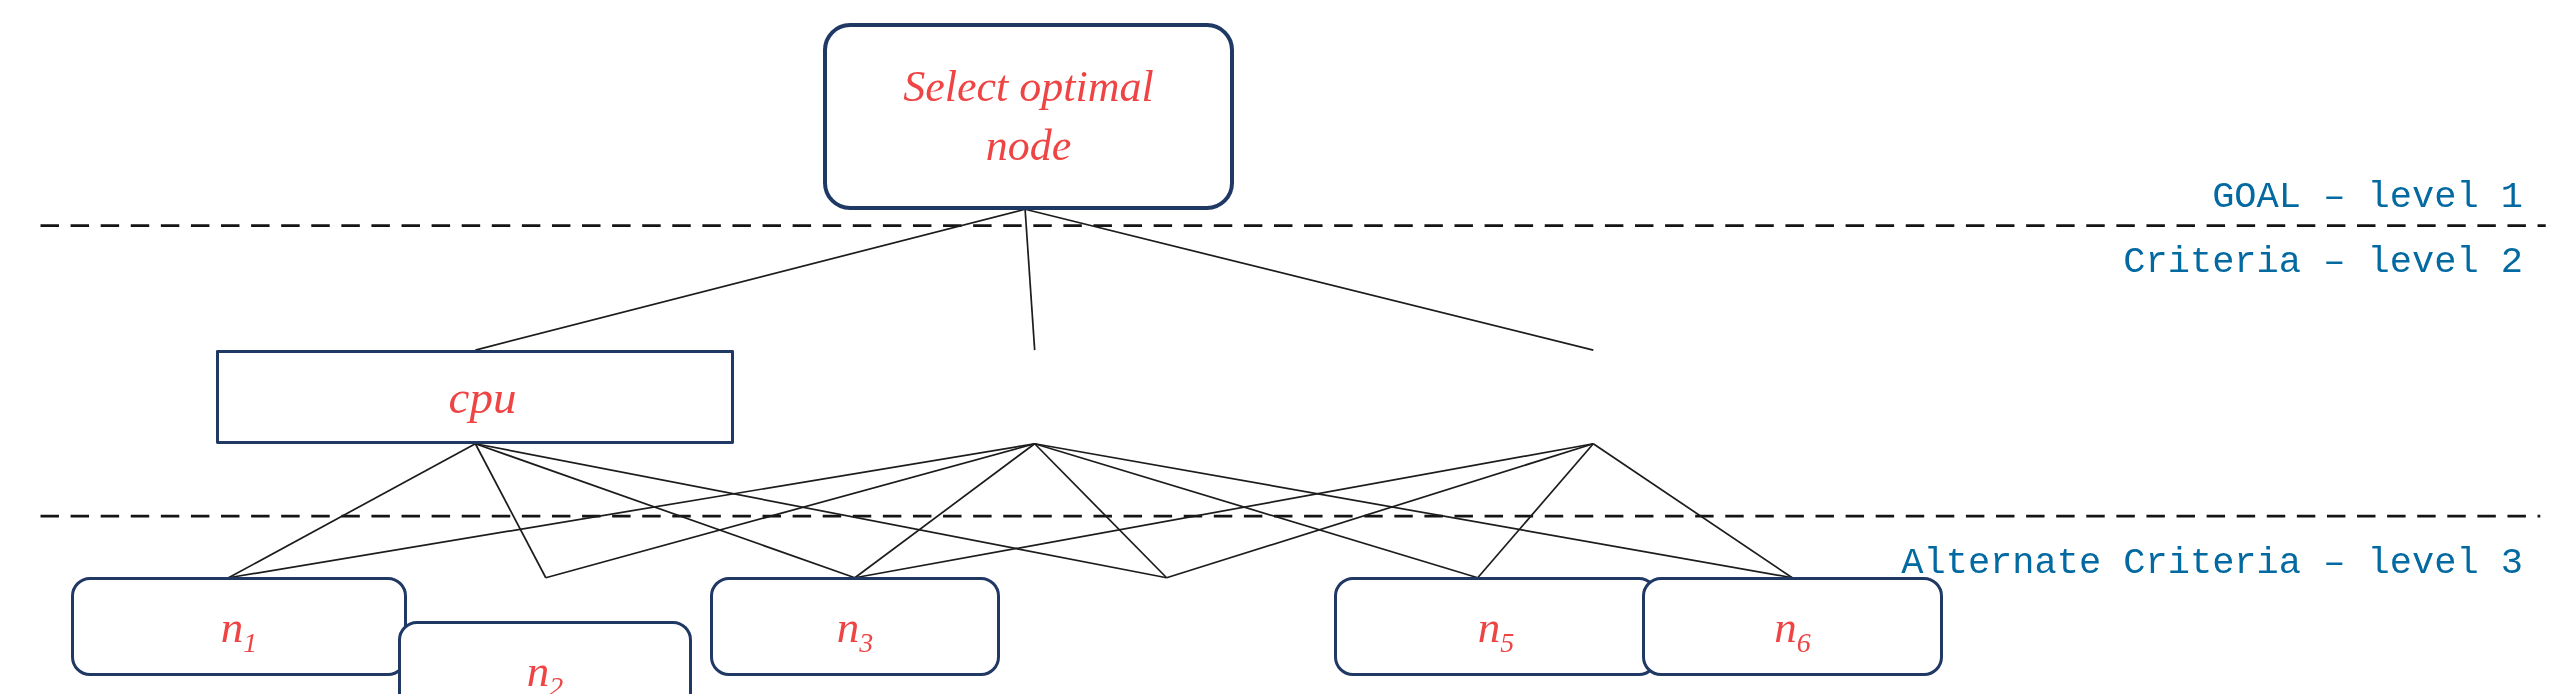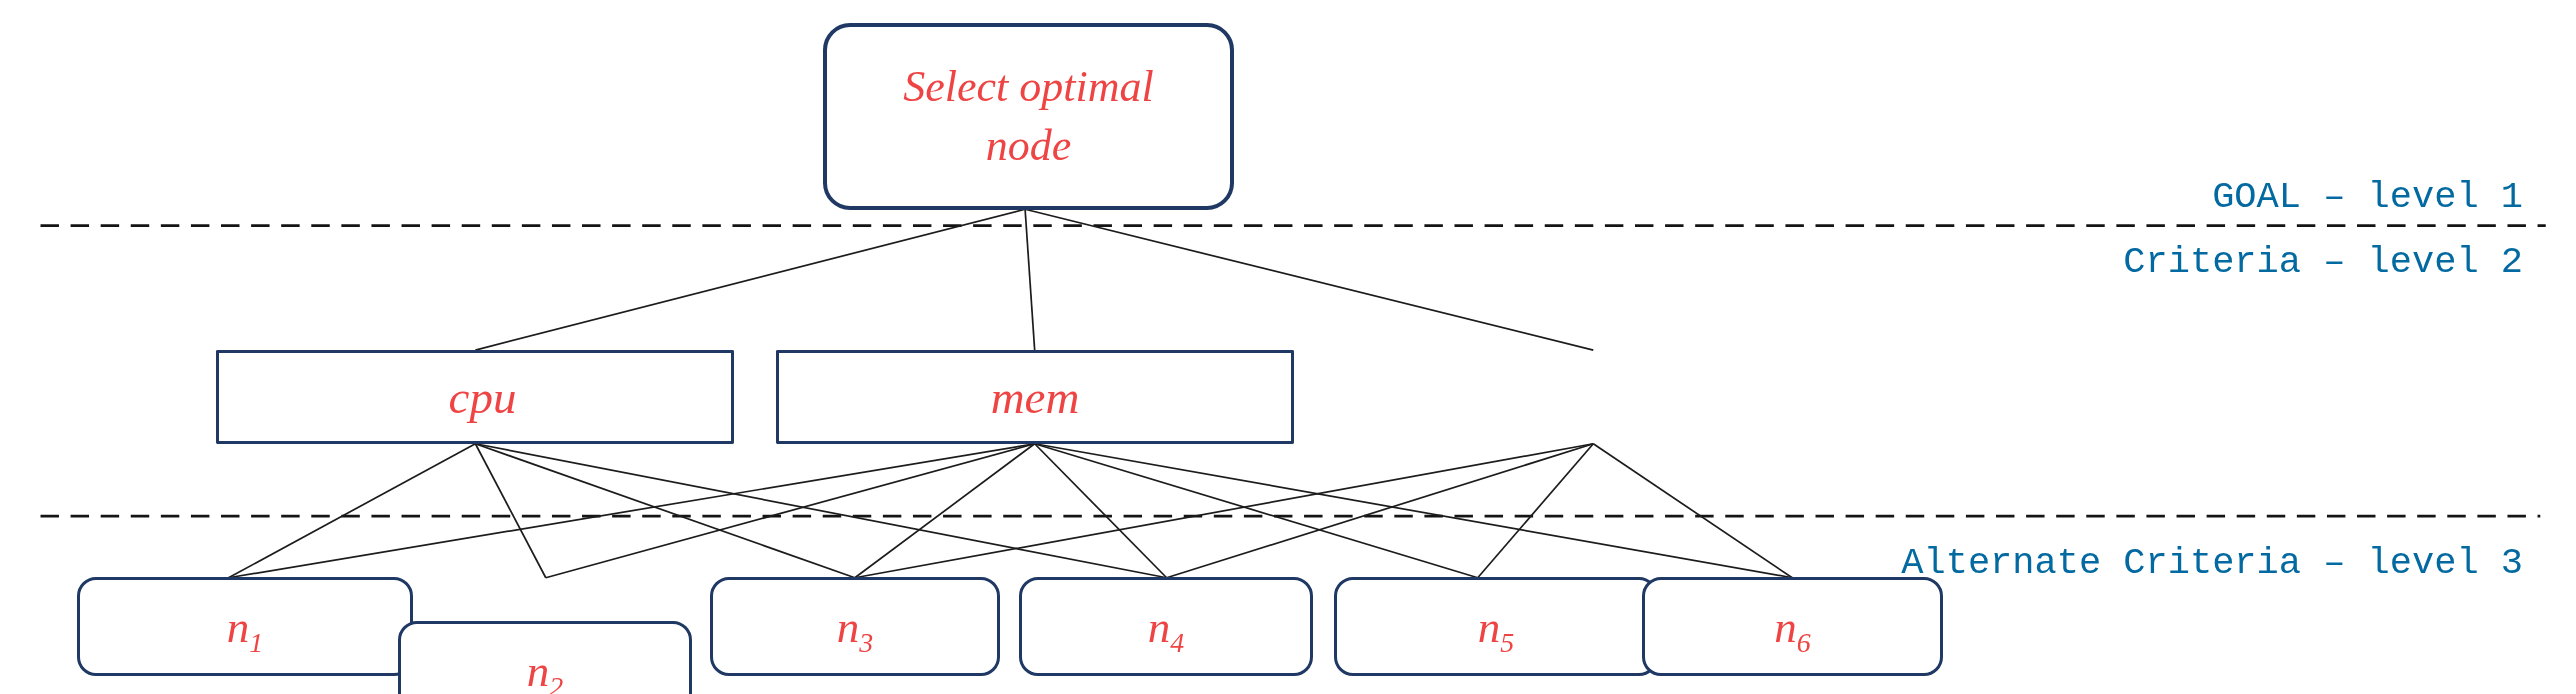--- a/index.html
+++ b/index.html
@@ -58,21 +58,21 @@
   .alt-box{
     top:577px;height:99px;
     border-radius:19px;
     font-size:45px;
   }
   .alt-box sub{
     font-size:0.62em;
     line-height:0;
     vertical-align:-0.35em;
   }
-  .alt-1{left:77px;width:336px;}
+  .alt-1{left:71px;width:336px;}
   .alt-2{left:398px;width:294px;margin-top:44px;}
   .alt-3{left:710px;width:290px;}
   .alt-4{left:1019px;width:294px;}
   .alt-5{left:1334px;width:324px;}
   .alt-6{left:1642px;width:301px;}
   .level-label{
     position:absolute;
     right:53px;
     font-family:Liberation Mono, monospace;
     font-size:37px;
@@ -112,35 +112,29 @@
       <line x1="2329" y1="649" x2="2620" y2="845" class="connector"></line>
     </svg>
 
   <div class="node goal-box">
     <span class="goal-text">Select optimal node</span>
   </div>
 
   <div class="node crit-box crit-cpu">
     <span>cpu</span>
   </div>
-  <div class="node crit-box crit-mem">
-    <span>mem</span>
-  </div>
 
   <div class="node alt-box alt-1">
     <span><span>n</span><sub>1</sub></span>
   </div>
   <div class="node alt-box alt-2">
     <span><span>n</span><sub>2</sub></span>
   </div>
   <div class="node alt-box alt-3">
     <span><span>n</span><sub>3</sub></span>
-  </div>
-  <div class="node alt-box alt-4">
-    <span><span>n</span><sub>4</sub></span>
   </div>
   <div class="node alt-box alt-5">
     <span><span>n</span><sub>5</sub></span>
   </div>
   <div class="node alt-box alt-6">
     <span><span>n</span><sub>6</sub></span>
   </div>
 
   <div class="level-label level-1-label">GOAL – level 1</div>
   <div class="level-label level-2-label">Criteria – level 2</div>

